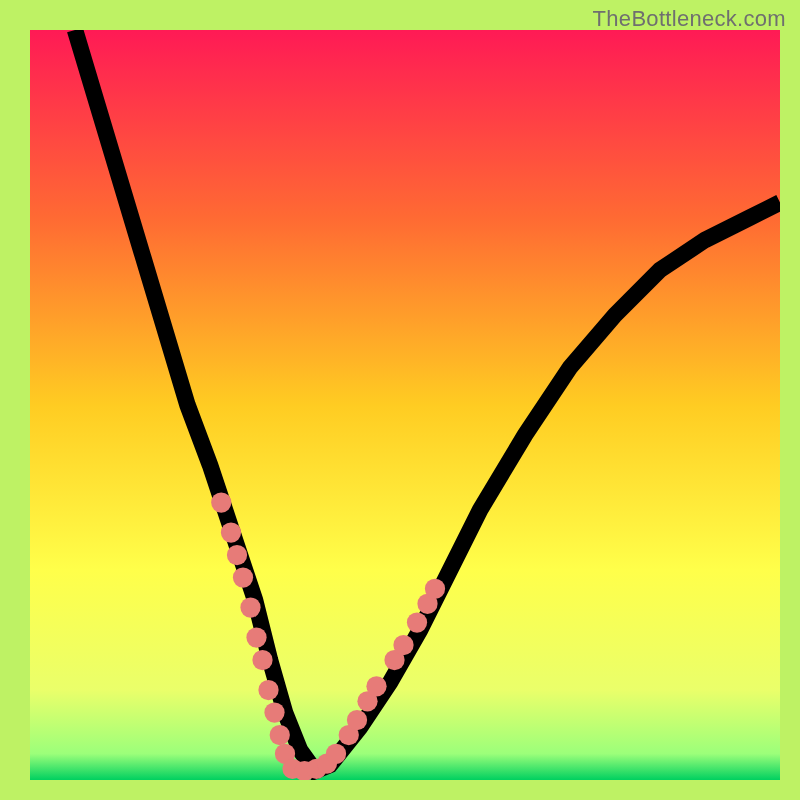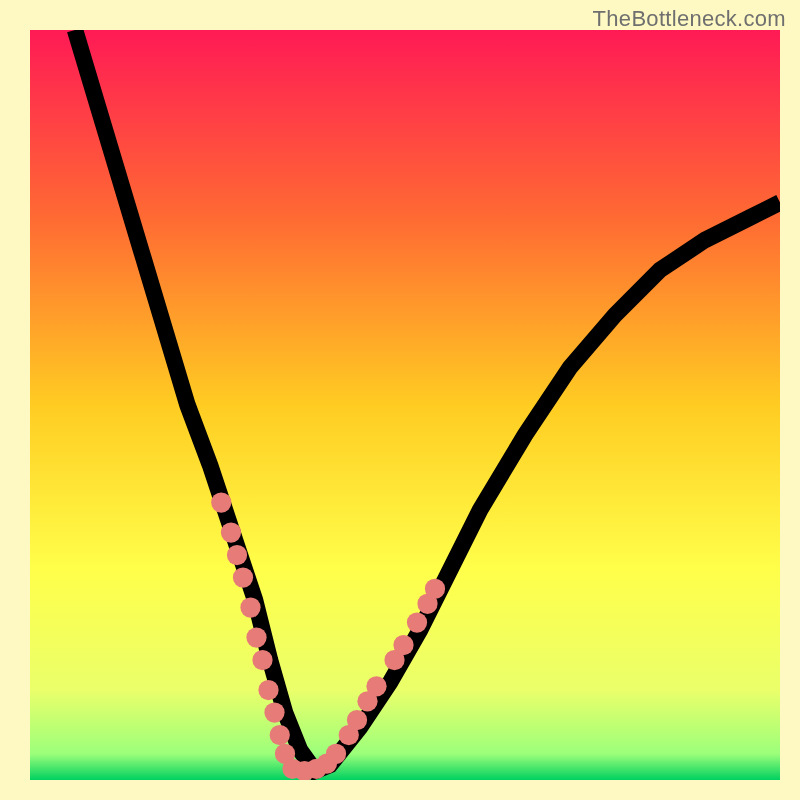--- a/index.html
+++ b/index.html
@@ -8,21 +8,21 @@
     background: #000;
     width: 800px;
     height: 800px;
     overflow: hidden;
     font-family: Arial, Helvetica, sans-serif;
   }
   .frame {
     position: absolute;
     left: 0; top: 0;
     width: 800px; height: 800px;
-    background: #fef9c3;
+    background: #bef264;
   }
   .plot {
     position: absolute;
     left: 30px;
     top: 30px;
     width: 750px;
     height: 750px;
   }
   .gradient-fill {
     fill: url(#bgGrad);

